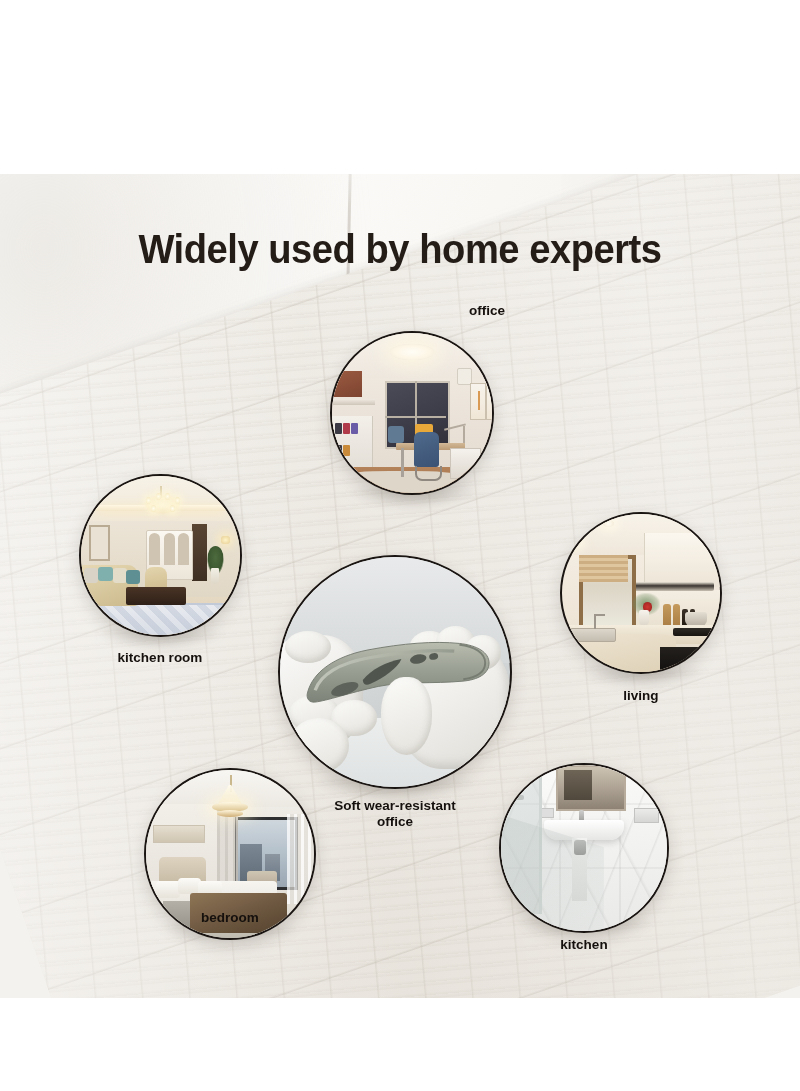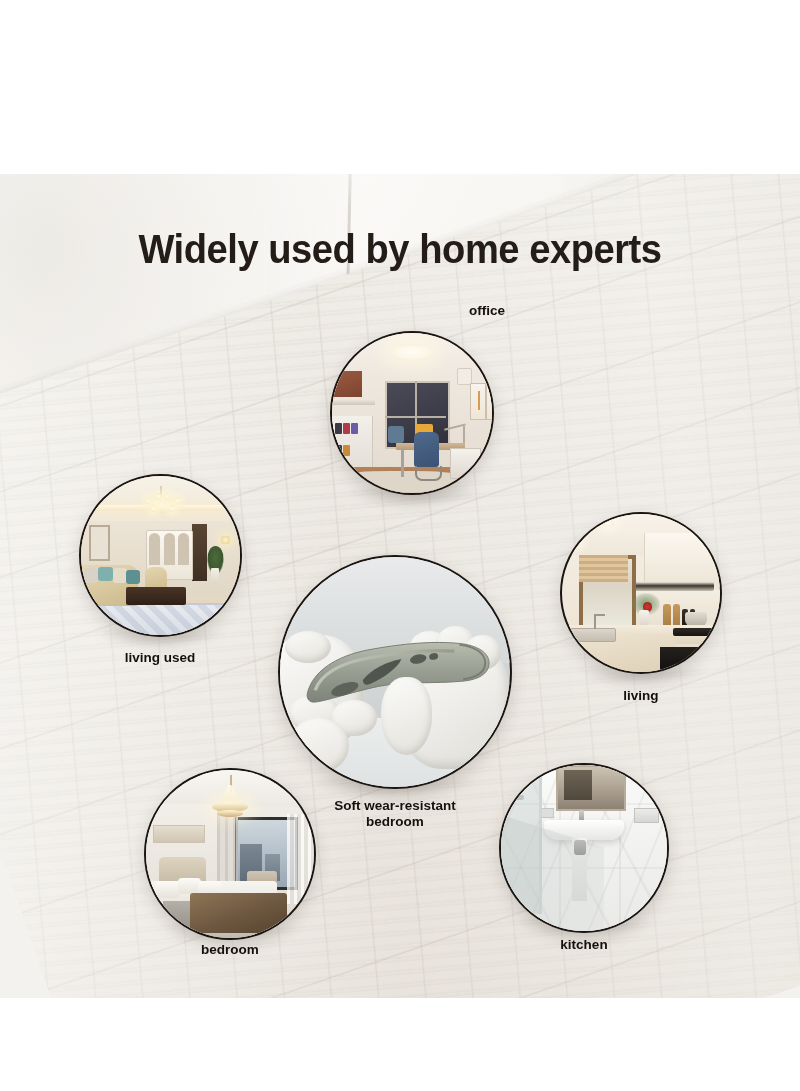--- a/index.html
+++ b/index.html
@@ -479,21 +479,21 @@
     <div class="rug-l"></div>
     <div class="sofa"></div>
     <div class="cushion" style="left:2%;  top:58%; background:#d8d3c6;"></div>
     <div class="cushion" style="left:11%; top:57%; background:#7fb0ae;"></div>
     <div class="cushion" style="left:20%; top:58%; background:#e3dcc9;"></div>
     <div class="cushion" style="left:28%; top:59%; background:#5e8f93;"></div>
     <div class="armchair"></div>
     <div class="coffee"></div>
   </div>
 </div>
-<div class="caption" style="left:70px; top:650px; width:180px;">living used</div>
+<div class="caption" style="left:70px; top:650px; width:180px;">kitchen room</div>
 
 <div class="shadow-ellipse" style="left:578px; top:663px; width:130px; height:20px;"></div>
 <div class="bubble kitchen" style="left:560px; top:512px; width:162px; height:162px;">
   <div class="pic">
     <div class="kceil"></div>
     <div class="downlight" style="left:26%; top:4%;"></div>
     <div class="downlight" style="left:5%;  top:16%;"></div>
     <div class="downlight" style="left:75%; top:17%;"></div>
     <div class="kcab-up"></div>
     <div class="backsplash"></div>
@@ -559,21 +559,21 @@
         <ellipse cx="206" cy="36" rx="7" ry="5" transform="rotate(-10 206 36)" fill="#565b53"></ellipse>
         <path d="M246,18 C268,20 286,30 286,46 C286,60 272,68 252,71" fill="none" stroke="#6f746a" stroke-width="3" opacity=".8"></path>
       </svg>
     </div>
 
     <div class="finger" style="left:44%; top:52%; width:22%; height:34%; border-radius:45% 45% 50% 50%;"></div>
     <div class="finger" style="left:4%;  top:70%; width:26%; height:24%;"></div>
   </div>
 </div>
 <div class="caption" style="left:305px; top:798px; width:180px; font-size:13.5px;">Soft wear-resistant
-bedroom</div>
+office</div>
 
 <div class="shadow-ellipse" style="left:160px; top:918px; width:140px; height:22px;"></div>
 <div class="bubble bedroom" style="left:144px; top:768px; width:172px; height:172px;">
   <div class="pic">
     <div class="bceil"></div>
     <div class="bwall"></div>
     <div class="headpanel"></div>
     <div class="bwindow"></div>
     <div class="city"></div>
     <div class="city2"></div>
@@ -587,21 +587,21 @@
     <div class="bfloor"></div>
     <div class="headboard"></div>
     <div class="mattress"></div>
     <div class="pillow" style="left:6%;  top:66%;"></div>
     <div class="pillow" style="left:19%; top:64%;"></div>
     <div class="pillow" style="left:31%; top:66%;"></div>
     <div class="greyrunner"></div>
     <div class="throw"></div>
   </div>
 </div>
-<div class="caption" style="left:144px; top:942px; width:172px;">bedroom</div>
+<div class="caption" style="left:144px; top:910px; width:172px;">bedroom</div>
 
 <div class="shadow-ellipse" style="left:515px; top:912px; width:140px; height:22px;"></div>
 <div class="bubble bath" style="left:499px; top:763px; width:170px; height:170px;">
   <div class="pic">
     <div class="marble"></div>
     <div class="tile-grid"></div>
     <div class="cabinet-b"></div>
     <div class="cab-inner"></div>
     <div class="outlet"></div>
     <div class="vent"></div>

